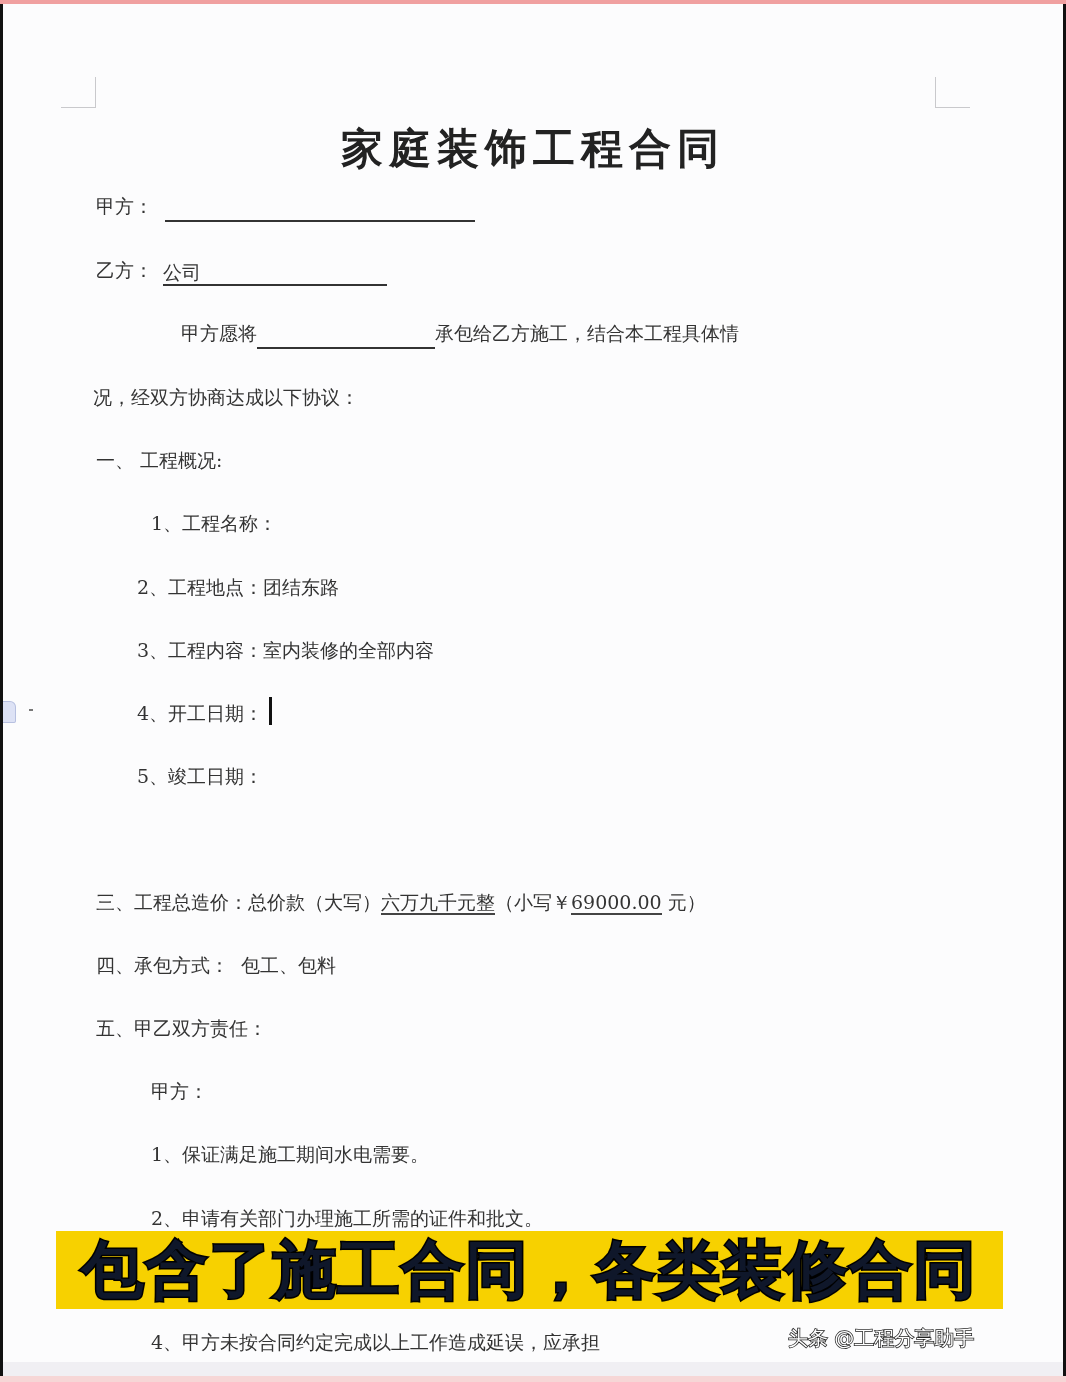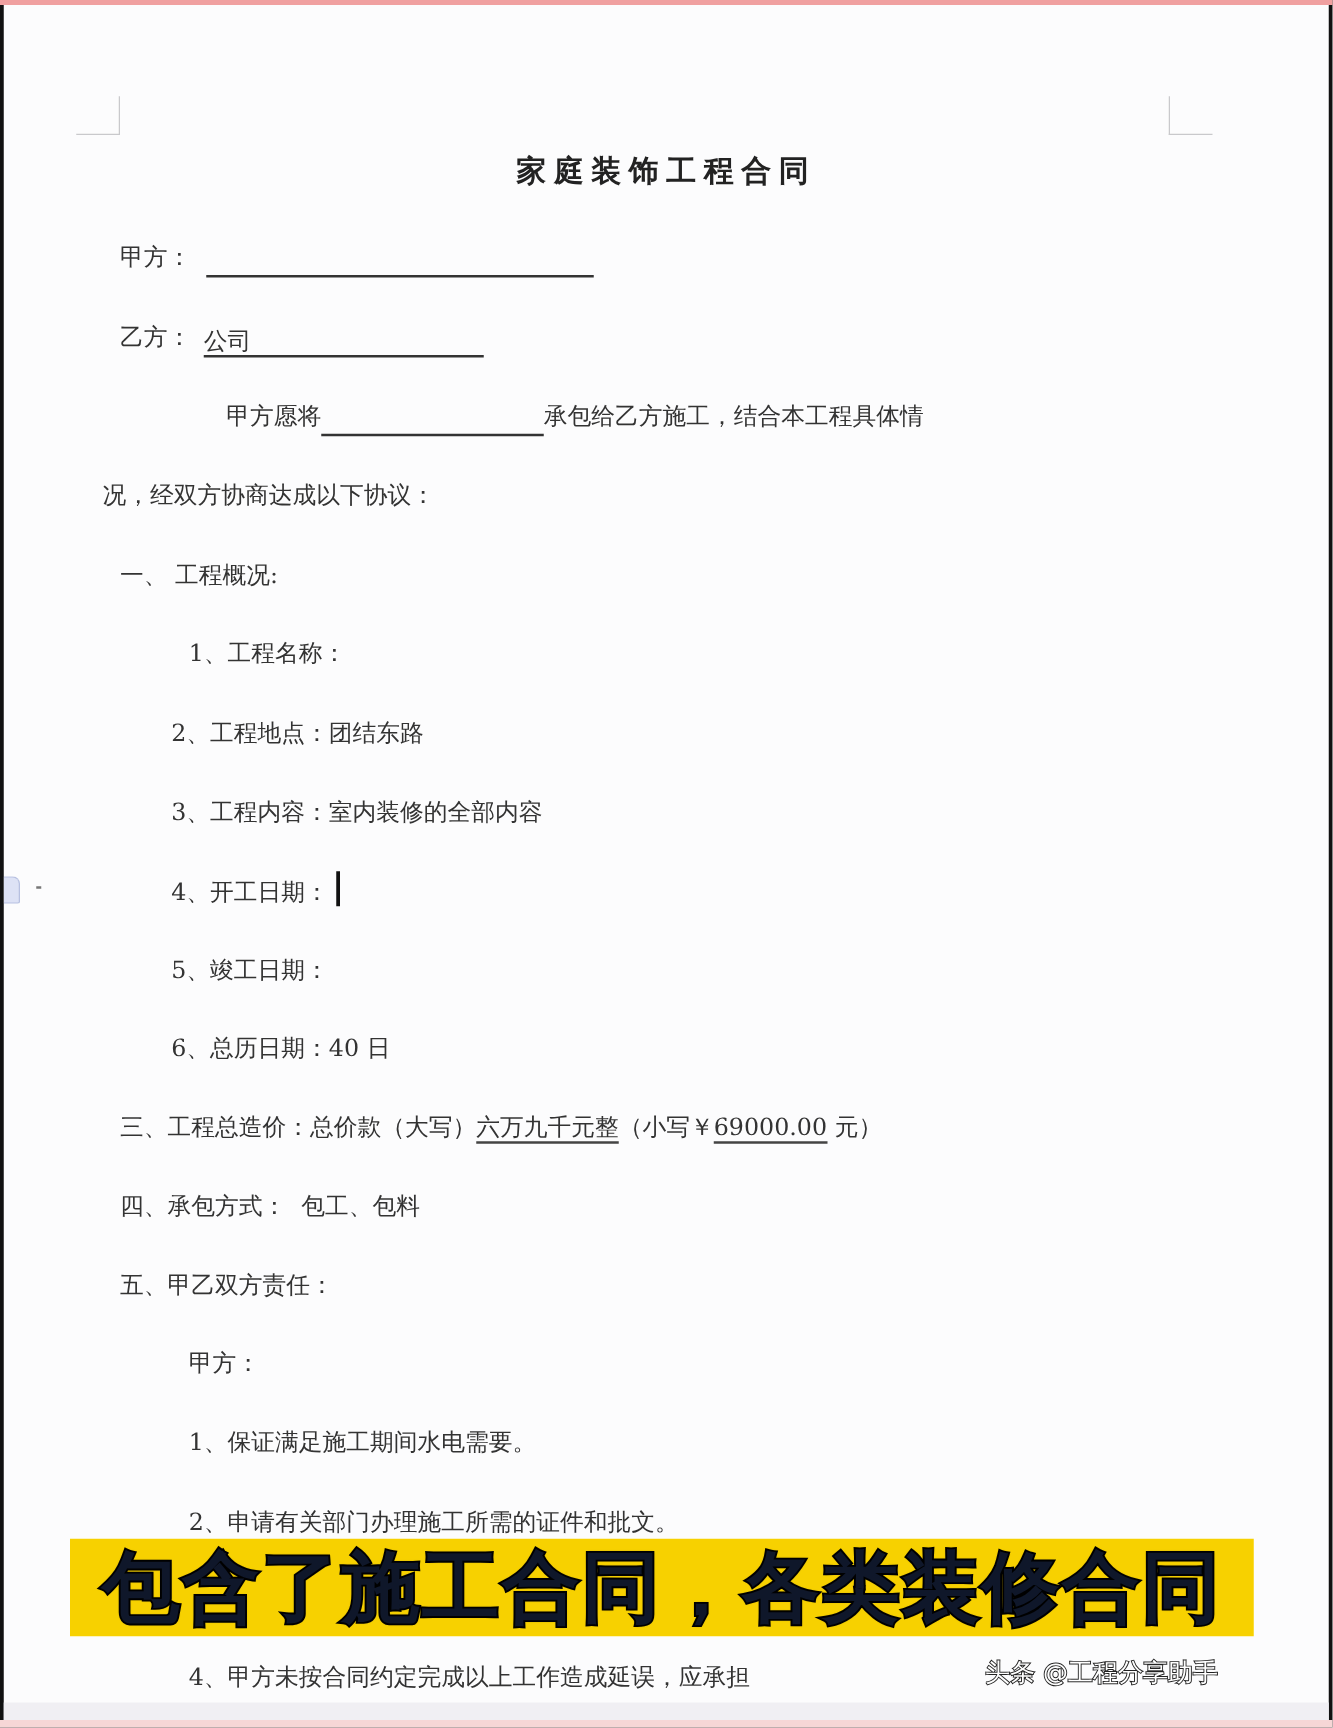--- a/index.html
+++ b/index.html
@@ -14,21 +14,21 @@
       background: #fcfcfd; overflow: hidden;
     }
     .bottom-band { position: absolute; left: 3px; top: 1362px; width: 1060px; height: 14px; background: #f0eff3; }
     .bottom-line { position: absolute; left: 0; top: 1376px; width: 1066px; height: 6px; background: #f6d6d6; }
     .corner { position: absolute; width: 34px; height: 30px; border-color: #c9c9cc; border-style: solid; }
     .corner.tl { left: 58px; top: 73px; border-width: 0 1px 1px 0; }
     .corner.tr { left: 932px; top: 73px; border-width: 0 0 1px 1px; }
     .doc-title {
       position: absolute; left: 0; width: 1060px; top: 117px; text-align: center;
       font-family: Liberation Mono, monospace;
-      font-size: 24px; font-weight: bold; letter-spacing: 6px; color: #222;
+      font-size: 42px; font-weight: bold; letter-spacing: 6px; color: #222;
     }
     .line { position: absolute; font-size: 19px; color: #333; white-space: nowrap; line-height: 32px; }
     .blank { display: inline-block; border-bottom: 2px solid #333; height: 26px; vertical-align: bottom; }
     .u { border-bottom: 2px solid #444; }
     .cursor { display: inline-block; width: 3px; height: 28px; background: #111; vertical-align: -5px; margin-left: 6px; }
     .margin-icon {
       position: absolute; left: 0; top: 697px; width: 12px; height: 20px;
       background: #dde2f5; border: 1px solid #b7c0e0; border-left: none; border-radius: 0 6px 2px 0;
     }
     .margin-dot { position: absolute; left: 26px; top: 705px; width: 4px; height: 2px; background: #777; }
@@ -65,41 +65,38 @@
   </div>
 
   <div class="line" style="left:93px; top:250px;">
     <span>乙方：</span><span class="blank" style="width:224px; margin-left:10px;font-family:Liberation Mono, monospace;"><span>公司</span></span>
   </div>
 
   <div class="line" style="left:178px; top:313px;">
     <span>甲方愿将</span><span class="blank" style="width:178px;"></span><span>承包给乙方施工，结合本工程具体情</span>
   </div>
 
-  <div class="line" style="left:79px; top:377px;font-family:Liberation Mono, monospace;">况，经双方协商达成以下协议：</div>
+  <div class="line" style="left:90px; top:377px;">况，经双方协商达成以下协议：</div>
 
   <div class="line" style="left:93px; top:440px;">一、   工程概况:</div>
 
   <div class="line" style="left:148px; top:503px;">
     <span>1、工程名称：</span><span></span>
   </div>
   <div class="line" style="left:134px; top:567px;">
     <span>2、工程地点：</span><span>团结东路</span>
   </div>
   <div class="line" style="left:134px; top:630px;">
     <span>3、工程内容：</span><span>室内装修的全部内容</span>
   </div>
   <div class="line" style="left:134px; top:693px;">
     <span>4、开工日期：</span><span class="cursor"></span>
   </div>
   <div class="line" style="left:134px; top:756px;">
     <span>5、竣工日期：</span><span></span>
-  </div>
-  <div class="line" style="left:134px; top:819px;">
-    <span>6、总历日期：</span><span>40 日</span>
   </div>
 
   <div class="line" style="left:93px; top:882px;">
     <span>三、工程总造价：总价款（大写）</span><span class="u">六万九千元整</span><span>（小写￥</span><span class="u">69000.00</span><span> 元）</span>
   </div>
 
   <div class="line" style="left:93px; top:945px;">
     <span>四、承包方式：</span>&nbsp;&nbsp;<span>包工、包料</span>
   </div>
 

